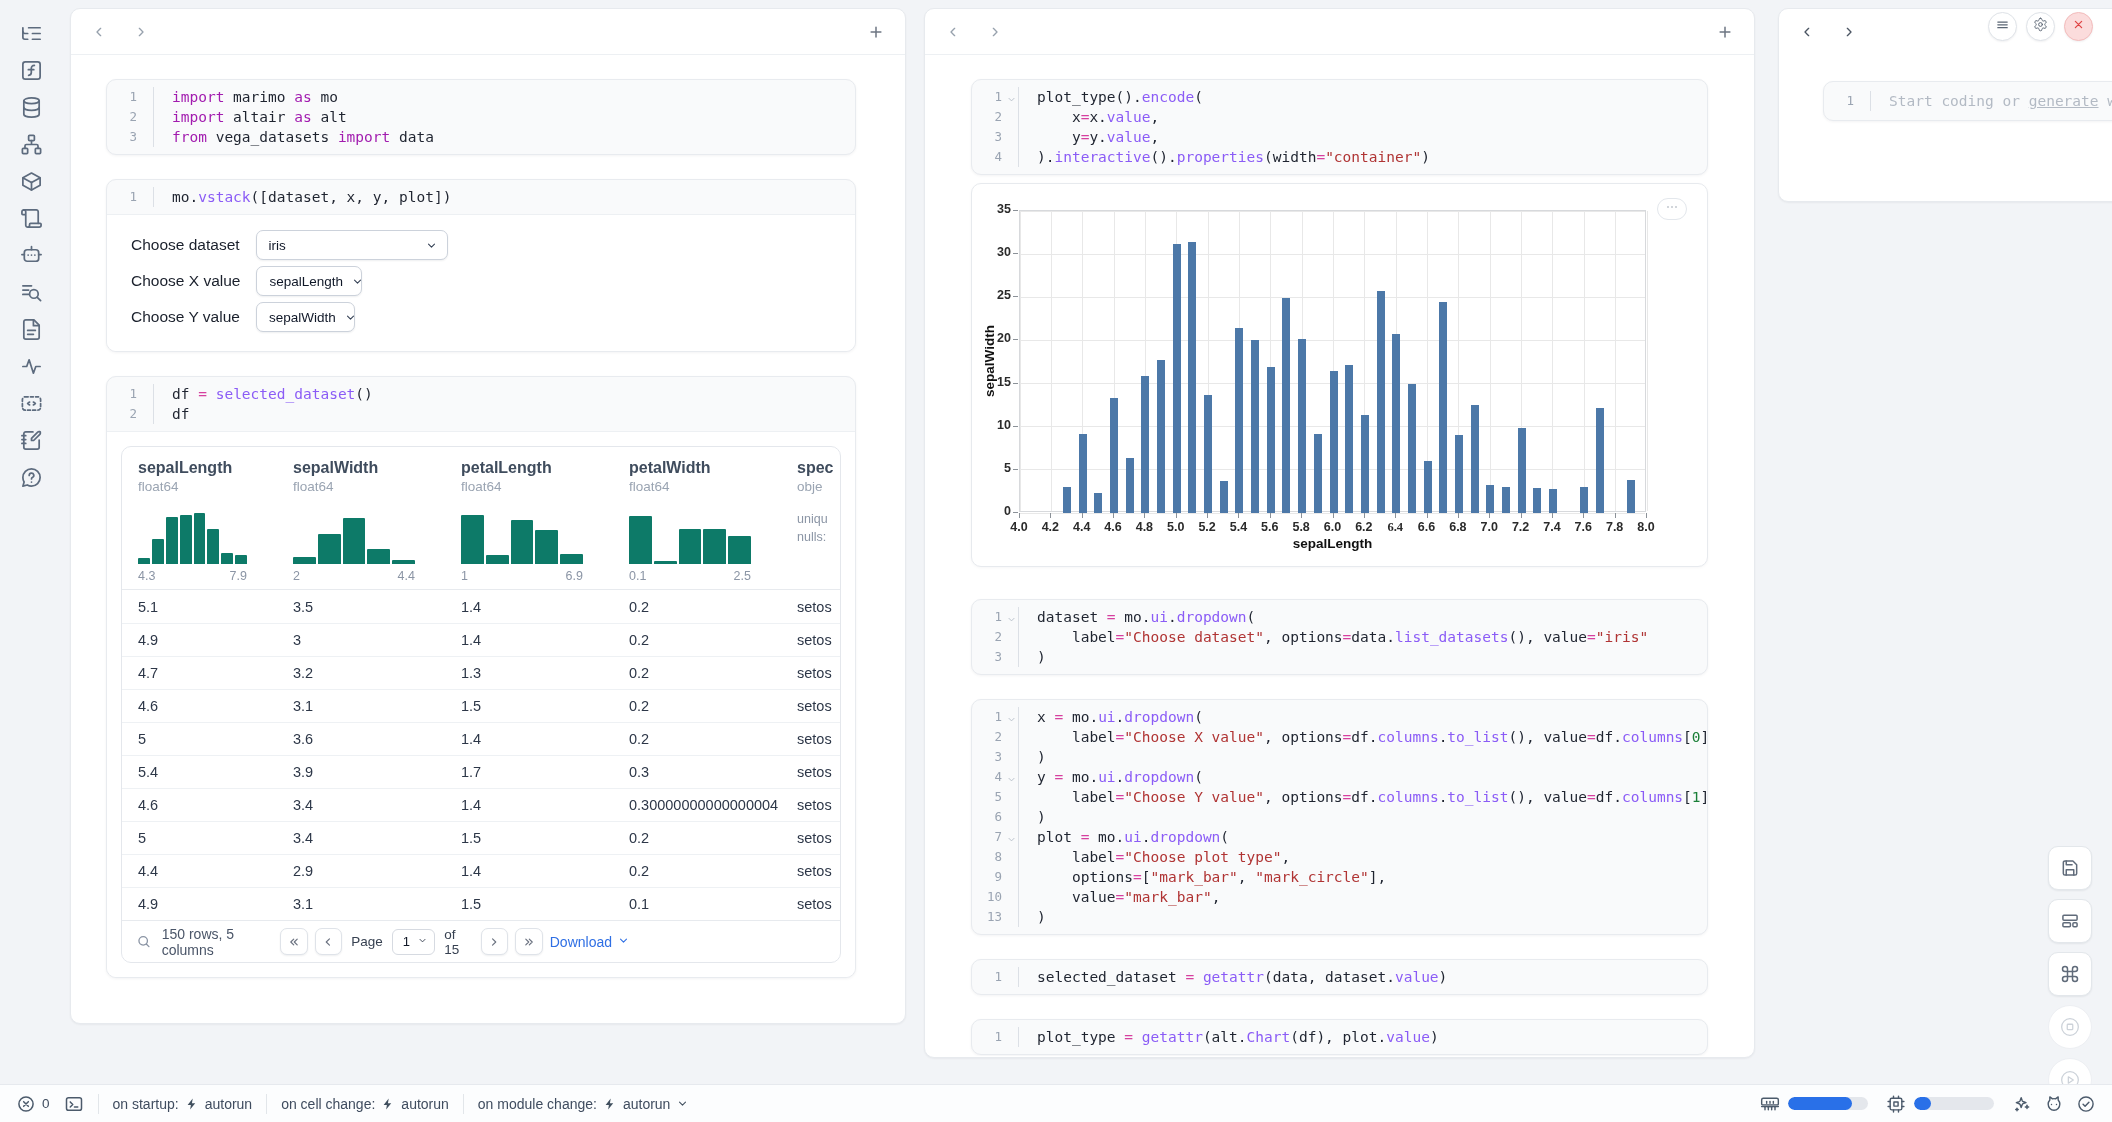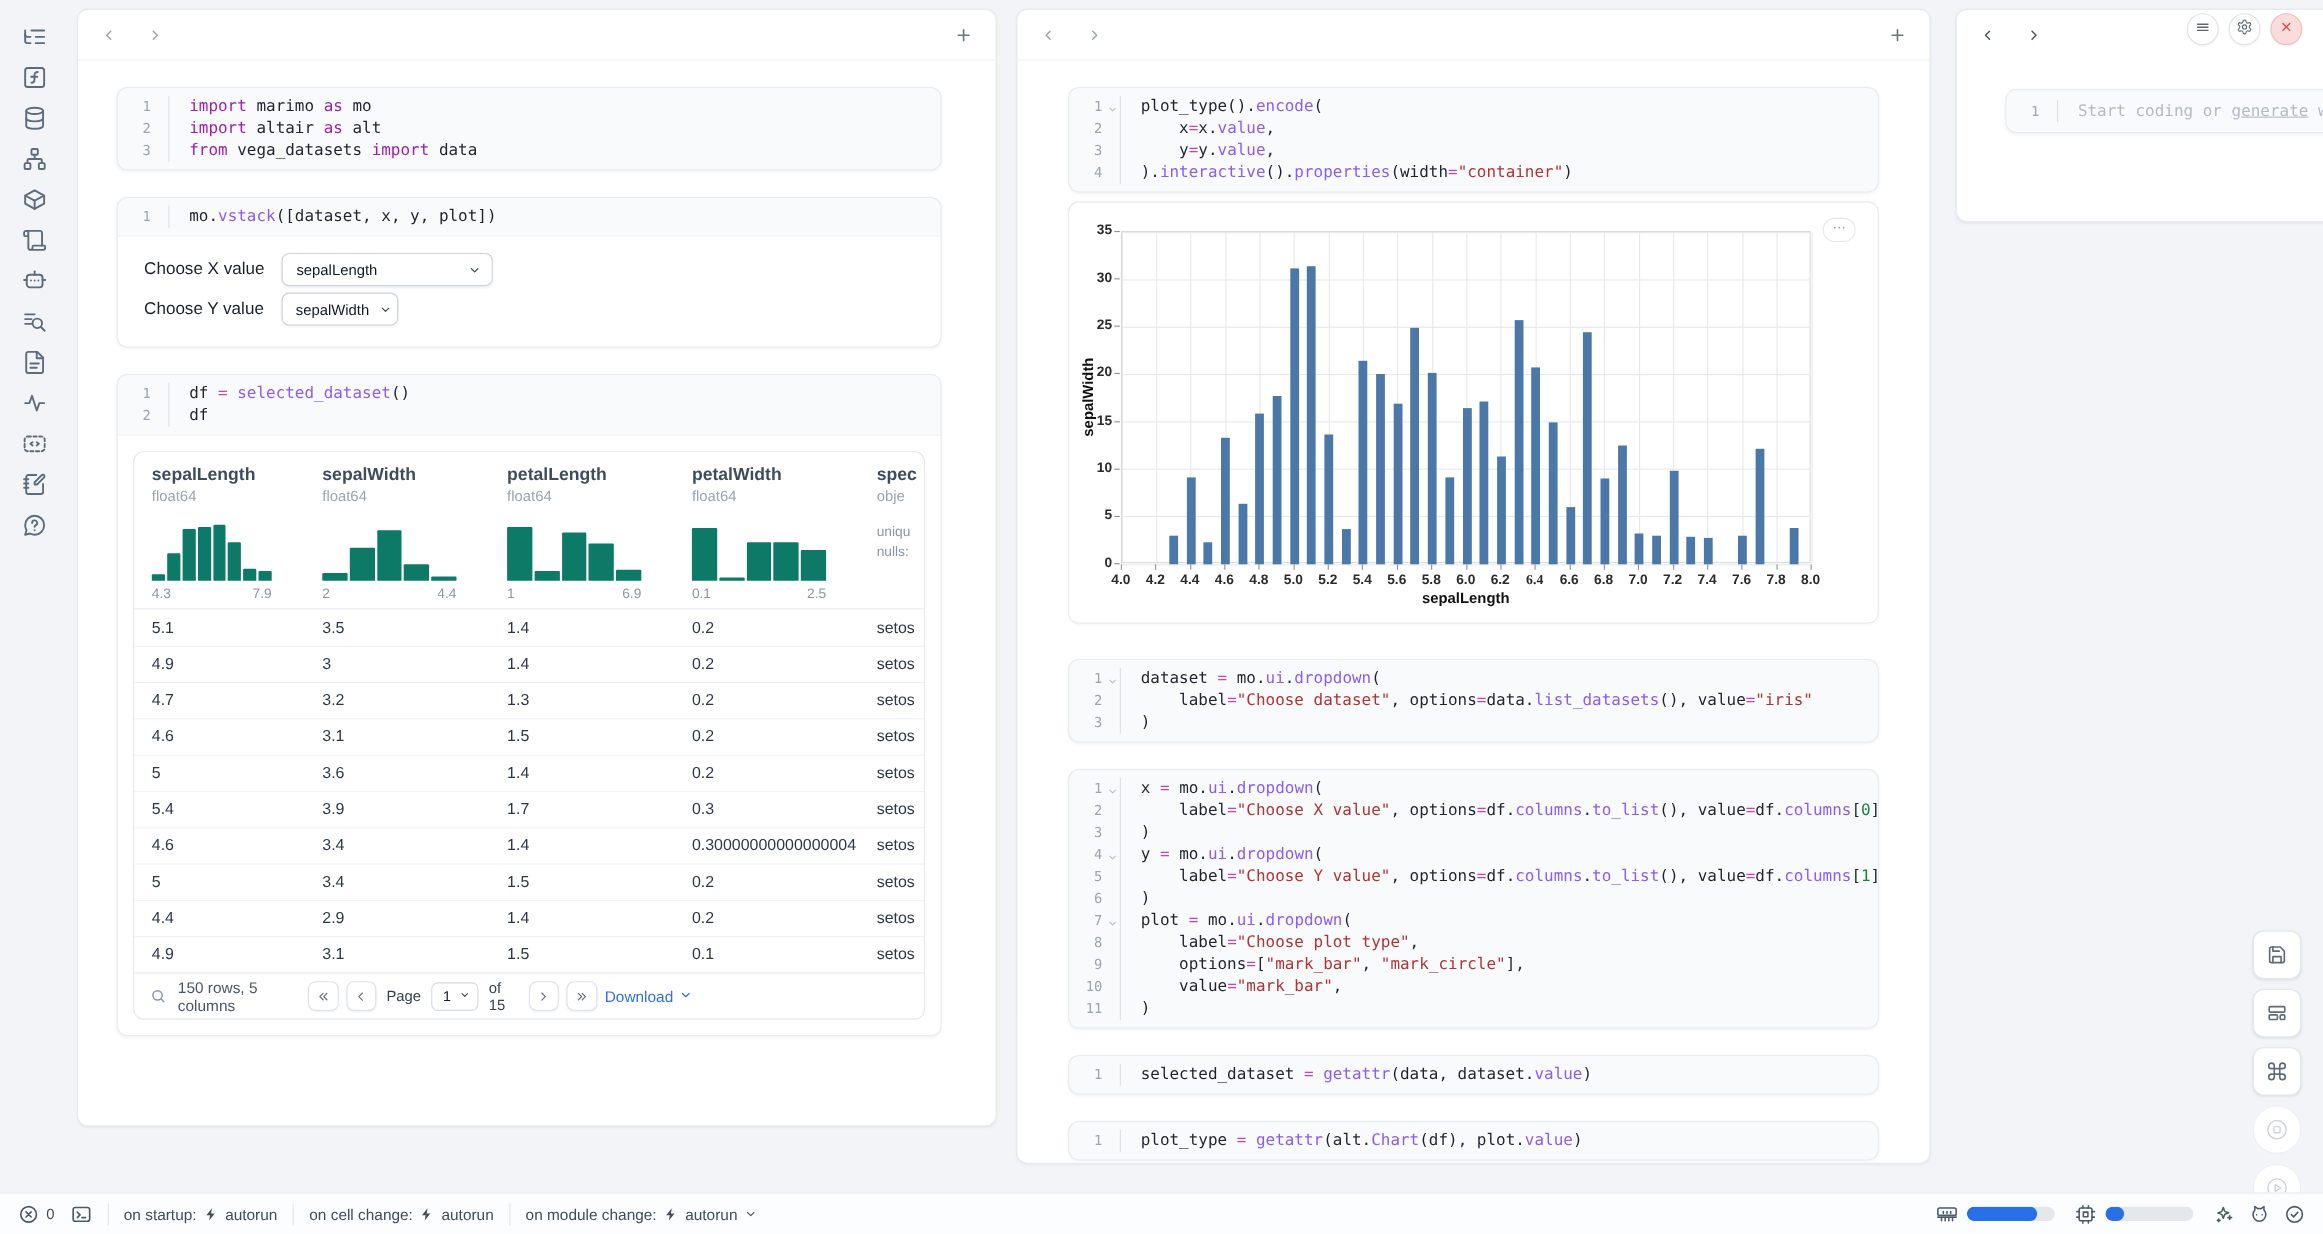--- a/index.html
+++ b/index.html
@@ -249,20 +249,29 @@
       <div class="cell">
         <div class="cell-code">
             <div class="code-line">
               <div class="gutter">
                 <span class="ln">1</span>
               </div>
               <div class="codetext"><span class="tok-pl">mo.</span><span class="tok-fn">vstack</span><span class="tok-pl">([dataset, x, y, plot])</span></div>
             </div>
           </div>
         <div class="cell-output form-output" id="form-output">
+            <div class="form-row">
+              <span class="form-label">Choose dataset</span>
+              <div class="selectbox">
+                <span>iris</span>
+                <span class="sel-caret"><svg viewBox="0 0 24 24" fill="none" stroke="currentColor" stroke-width="2" stroke-linecap="round" stroke-linejoin="round">
+                    <path d="m6.5 9.5 5.5 5.5 5.5-5.5"></path>
+                  </svg></span>
+              </div>
+            </div>
             <div class="form-row">
               <span class="form-label">Choose X value</span>
               <div class="selectbox">
                 <span>sepalLength</span>
                 <span class="sel-caret"><svg viewBox="0 0 24 24" fill="none" stroke="currentColor" stroke-width="2" stroke-linecap="round" stroke-linejoin="round">
                     <path d="m6.5 9.5 5.5 5.5 5.5-5.5"></path>
                   </svg></span>
               </div>
             </div>
             <div class="form-row">
@@ -761,21 +770,21 @@
               <div class="codetext"><span class="tok-pl">    options</span><span class="tok-op">=</span><span class="tok-pl">[</span><span class="tok-str">"mark_bar"</span><span class="tok-pl">, </span><span class="tok-str">"mark_circle"</span><span class="tok-pl">],</span></div>
             </div>
             <div class="code-line">
               <div class="gutter">
                 <span class="ln">10</span>
               </div>
               <div class="codetext"><span class="tok-pl">    value</span><span class="tok-op">=</span><span class="tok-str">"mark_bar"</span><span class="tok-pl">,</span></div>
             </div>
             <div class="code-line">
               <div class="gutter">
-                <span class="ln">11</span>
+                <span class="ln">13</span>
               </div>
               <div class="codetext"><span class="tok-pl">)</span></div>
             </div>
           </div>
       </div>
       <div class="cell">
         <div class="cell-code">
             <div class="code-line">
               <div class="gutter">
                 <span class="ln">1</span>

